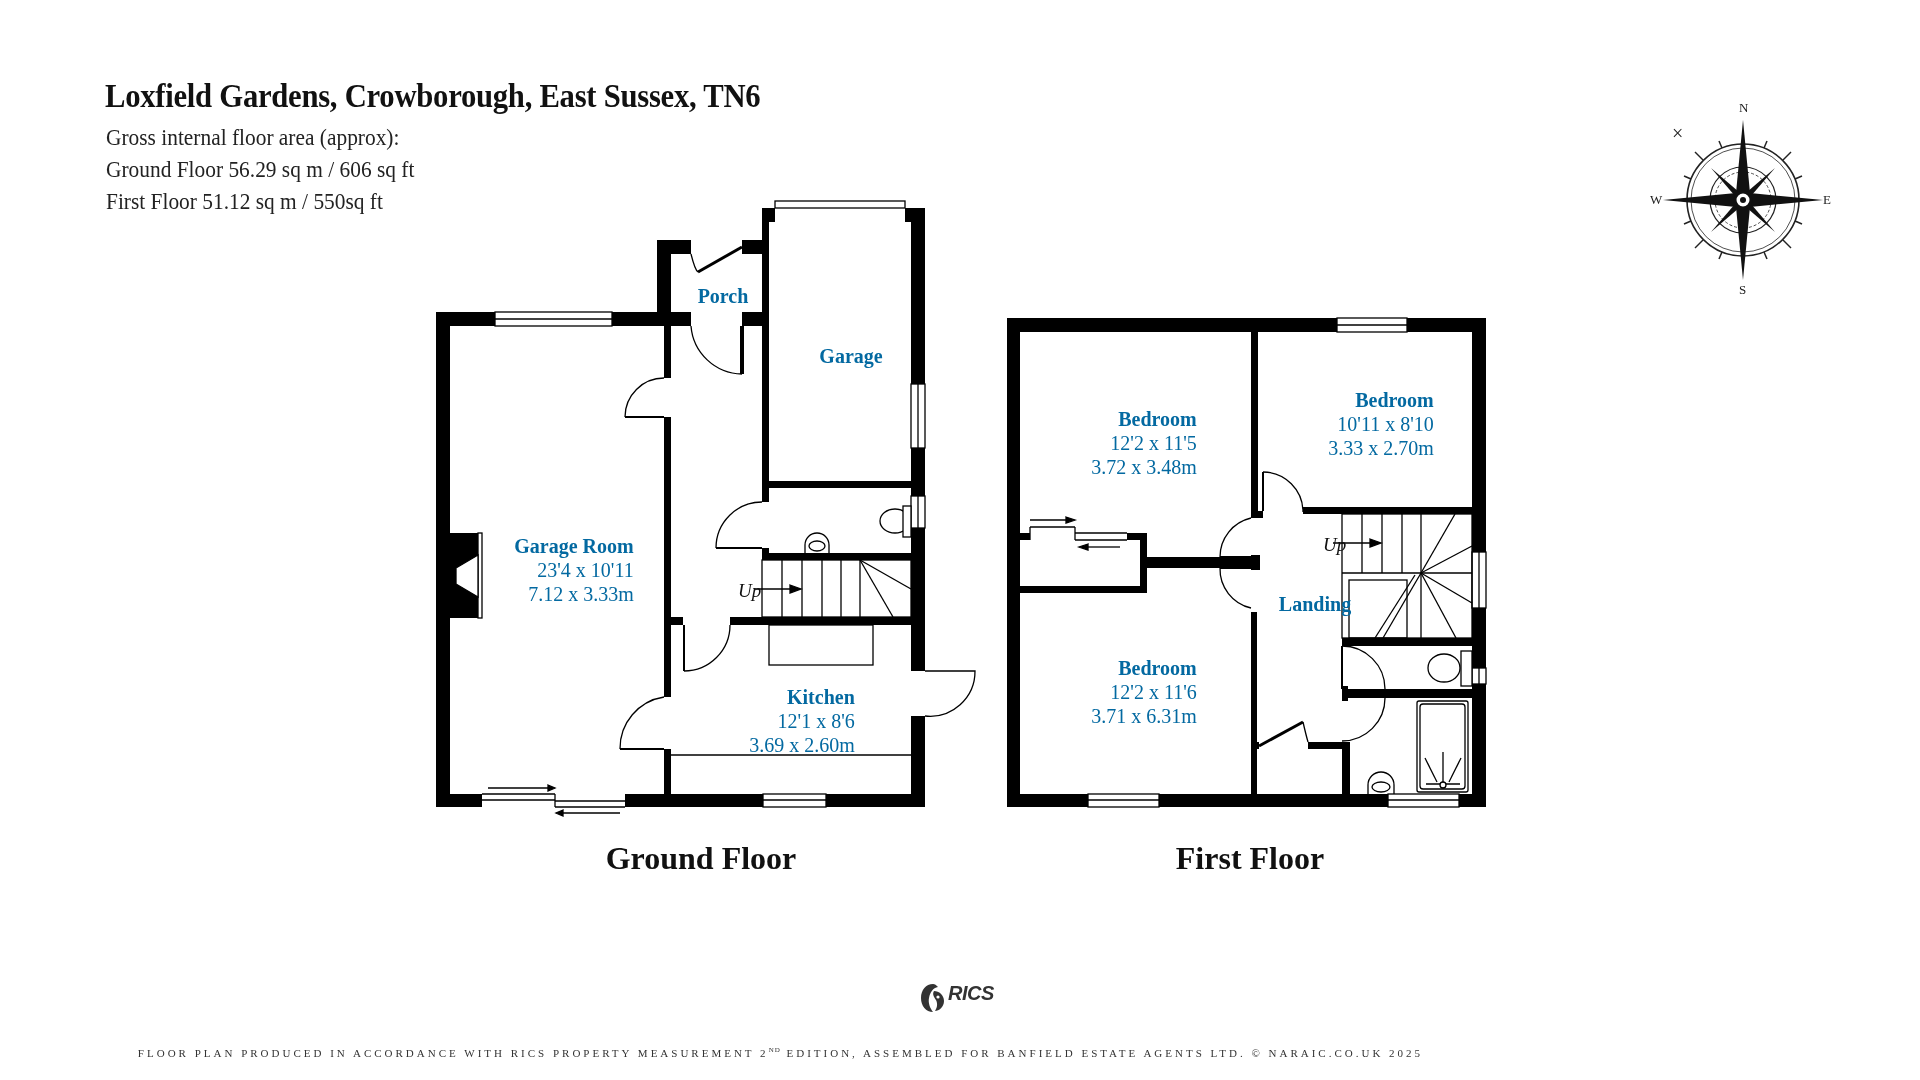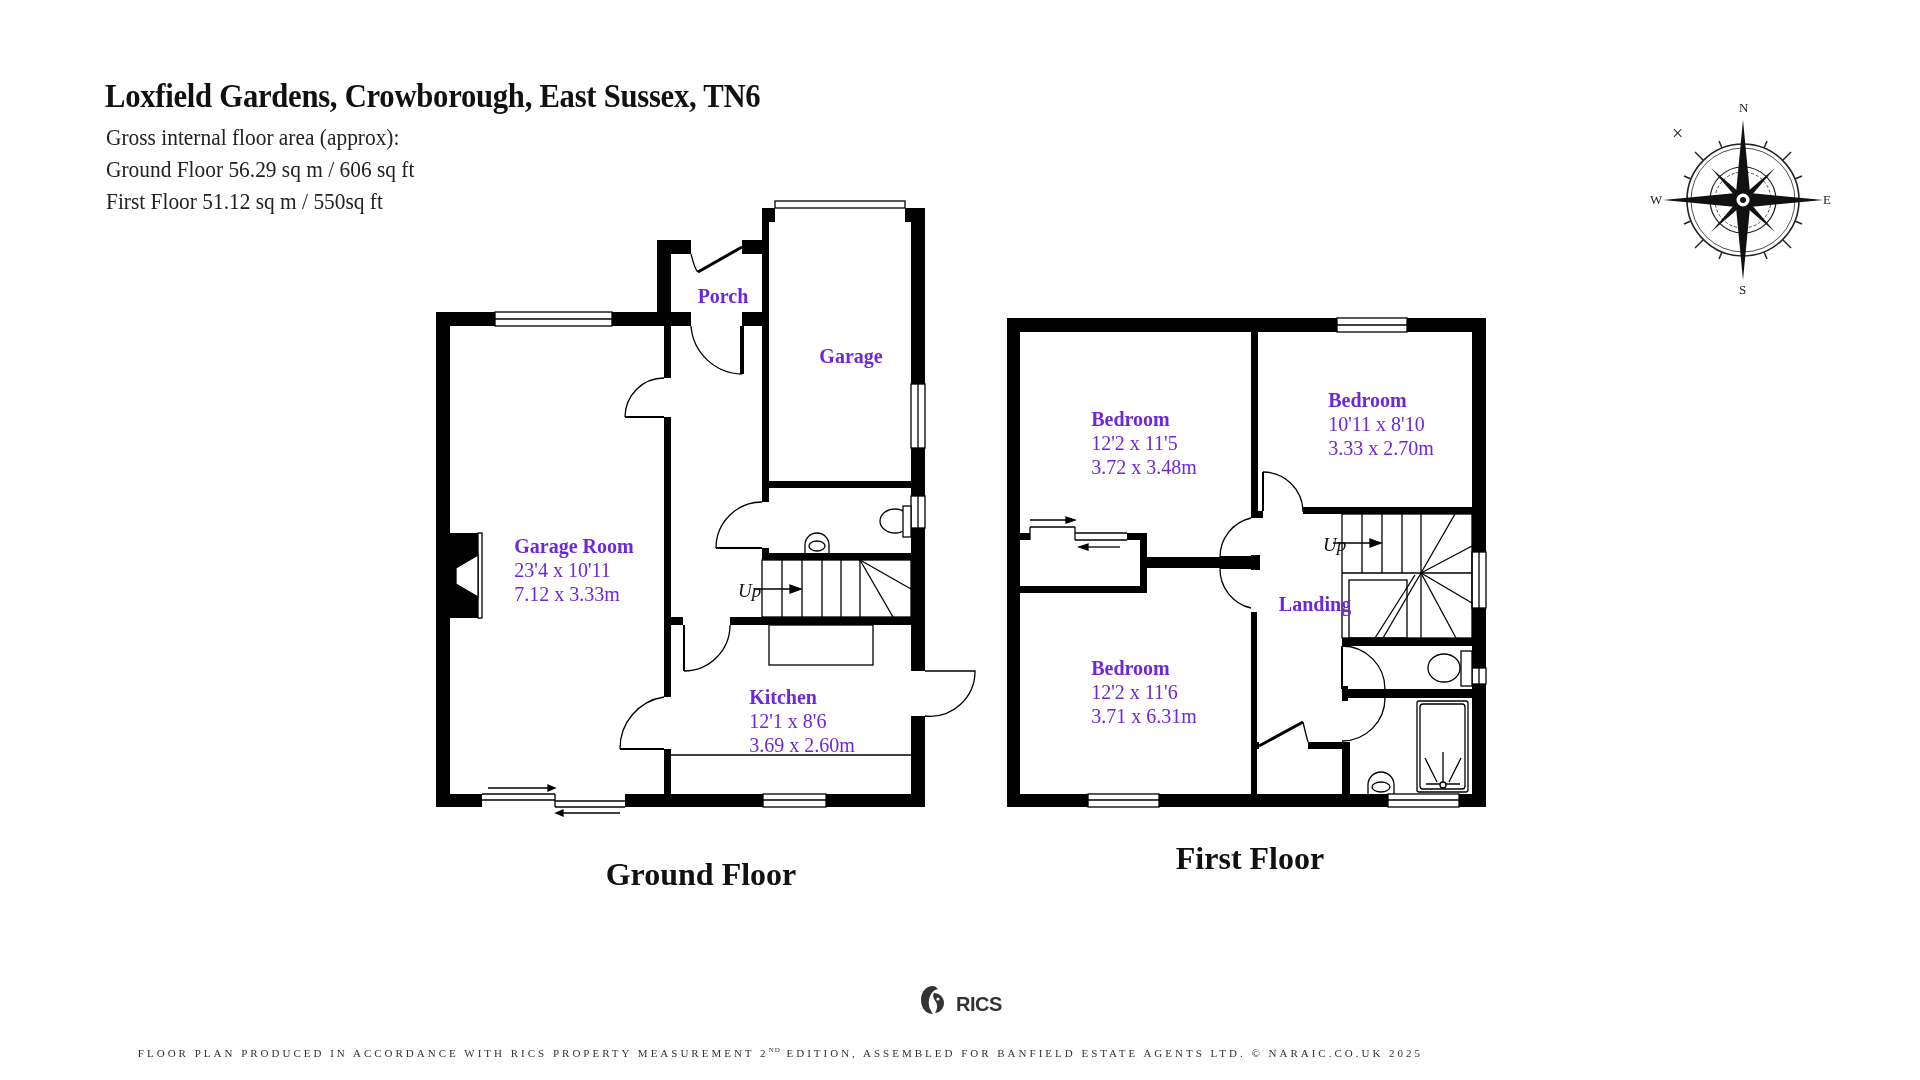--- a/index.html
+++ b/index.html
@@ -1,27 +1,27 @@
 <!DOCTYPE html>
 <html><head>
 <meta charset="utf-8">
 <style>
   html, body { margin:0; padding:0; background:#ffffff; }
   body { width:1920px; height:1080px; position:relative; overflow:hidden; font-family:"Liberation Serif", serif; color:#111; }
   .title { position:absolute; left:105px; top:78px; font-size:33px; font-weight:bold; letter-spacing:-0.3px; color:#111; white-space:nowrap; transform:scaleX(0.93); transform-origin:left top; }
   .area-line { position:absolute; left:106px; font-size:23px; color:#222; white-space:nowrap; transform:scaleX(0.93); transform-origin:left top; }
   .plan { position:absolute; left:0; top:0; width:1920px; height:1080px; }
-  .room-label { position:absolute; text-align:left; color:#6d28d9; line-height:24px; white-space:nowrap; transform:translateX(-50%); }
+  .room-label { position:absolute; text-align:right; color:#0369a1; line-height:24px; white-space:nowrap; transform:translateX(-50%); }
   .room-label .name { font-weight:bold; font-size:20px; display:block; }
   .room-label .dim { font-size:20px; display:block; }
   .floor-title { position:absolute; font-size:32px; font-weight:bold; white-space:nowrap; transform:translateX(-50%); top:840px; }
   .up-label { position:absolute; font-size:19px;font-style:italic; }
   .footer { position:absolute; left:0; width:1561px; top:1046px; text-align:center; font-size:11px; letter-spacing:3px; color:#333; white-space:nowrap; }
   .footer sup { font-size:7px; letter-spacing:1px; }
-  .rics { position:absolute; left:918px; top:982px; height:34px; display:flex; align-items:flex-end; gap:8px; }
+  .rics { position:absolute; left:918px; top:982px; height:34px; display:flex; align-items:flex-start; gap:0;font-style:italic; }
   .rics-text { font-family:"Liberation Sans", sans-serif; font-weight:bold; font-size:20px; color:#333; letter-spacing:-0.5px; }
   .compass { position:absolute; left:1640px; top:100px; width:190px; height:200px; }
   .compass-letter { position:absolute; font-size:13px; color:#222; }
 </style>
 </head>
 <body>
 
 <div class="title">Loxfield Gardens, Crowborough, East Sussex, TN6</div>
 <div class="area-line" style="top:125px;">Gross internal floor area (approx):</div>
 <div class="area-line" style="top:157px;">Ground Floor 56.29 sq m / 606 sq ft</div>
@@ -270,21 +270,21 @@
 <div class="room-label" style="left:1315px; top:592px;">
   <span class="name">Landing</span>
 </div>
 <div class="room-label" style="left:1144px; top:656px;">
   <span class="name">Bedroom</span>
   <span class="dim">12'2 x 11'6</span>
   <span class="dim">3.71 x 6.31m</span>
 </div>
 <div class="up-label" style="left:1323px; top:534px;">Up</div>
 
-<div class="floor-title" style="left:701px;margin-top:16px;">Ground Floor</div>
+<div class="floor-title" style="left:701px;">Ground Floor</div>
 <div class="floor-title" style="left:1250px;text-align:right;">First Floor</div>
 
 <div class="compass">
   <svg width="190" height="200" viewBox="0 0 190 200">
     <g transform="translate(103,100)" fill="none" stroke="#222">
       <circle r="56" stroke-width="1.6"></circle>
       <circle r="52" stroke-width="0.8"></circle>
       <circle r="33" stroke-width="1.2"></circle>
       <circle r="28" stroke-width="0.8" stroke-dasharray="3 2"></circle>
       <g stroke-width="1.5">

